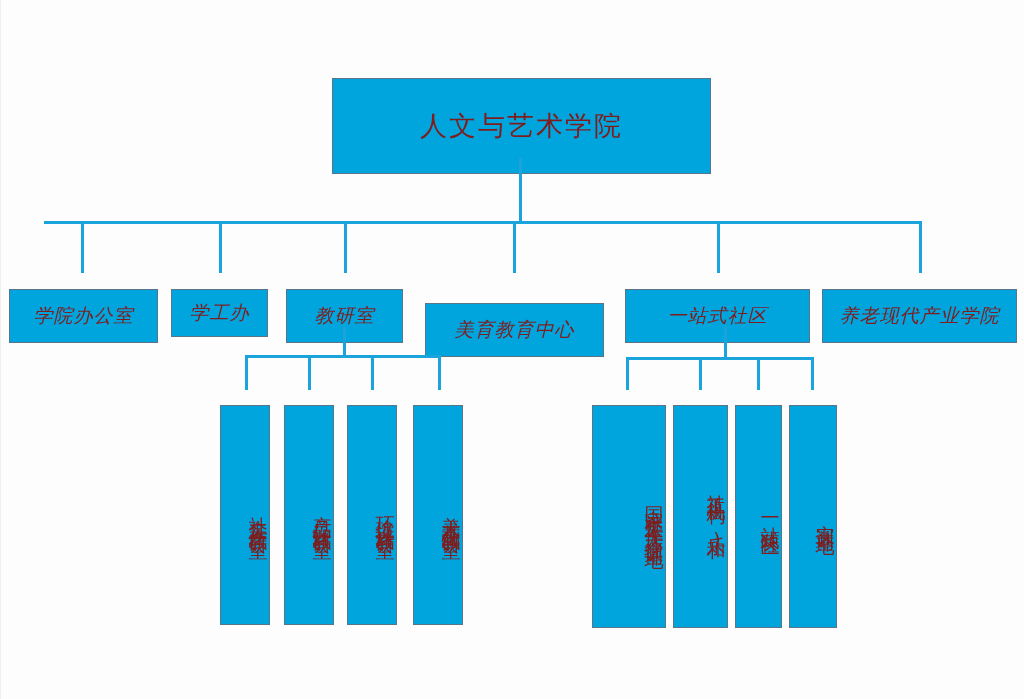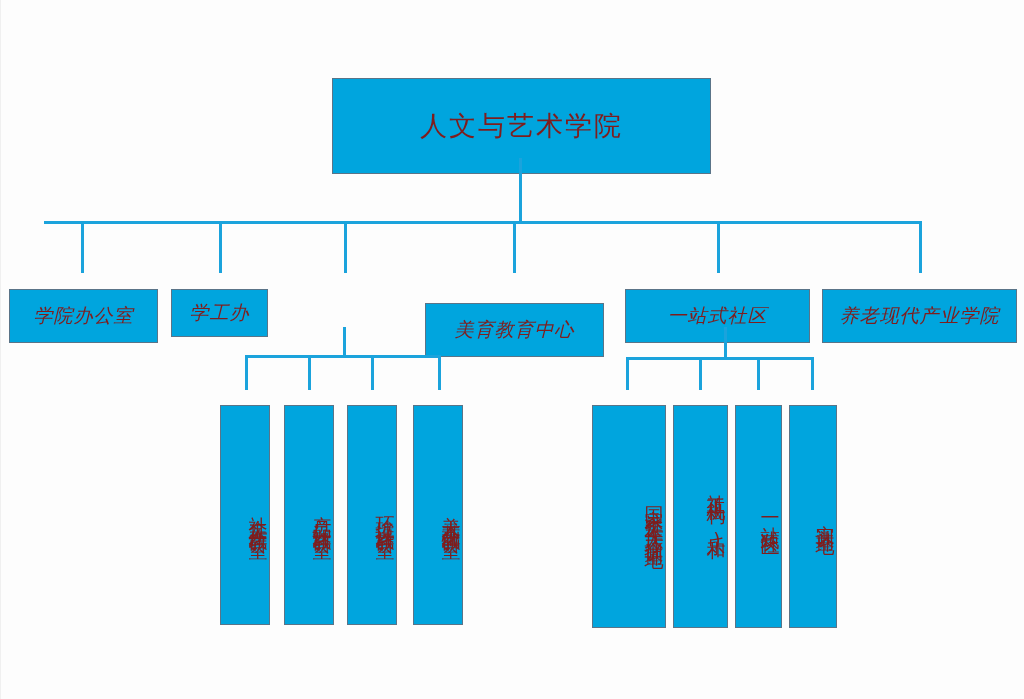--- a/index.html
+++ b/index.html
@@ -84,20 +84,23 @@
   <div class="conn" style="left:512px; top:221px; width:3px; height:52px;"></div>
   <div class="conn" style="left:716px; top:221px; width:3px; height:52px;"></div>
   <div class="conn" style="left:918px; top:221px; width:3px; height:52px;"></div>
 
   <div class="node lvl2" style="left:8px; top:273px; width:149px; height:54px;">
     <span>学院办公室</span>
   </div>
   <div class="node lvl2" style="left:170px; top:273px; width:97px; height:48px;">
     <span>学工办</span>
   </div>
+  <div class="node lvl2" style="left:285px; top:273px; width:117px; height:54px;">
+    <span>教研室</span>
+  </div>
   <div class="node lvl2" style="left:424px; top:287px; width:179px; height:54px;">
     <span>美育教育中心</span>
   </div>
   <div class="node lvl2" style="left:624px; top:273px; width:185px; height:54px;">
     <span>一站式社区</span>
   </div>
   <div class="node lvl2" style="left:821px; top:273px; width:195px; height:54px;align-items:center;">
     <span>养老现代产业学院</span>
   </div>
 

